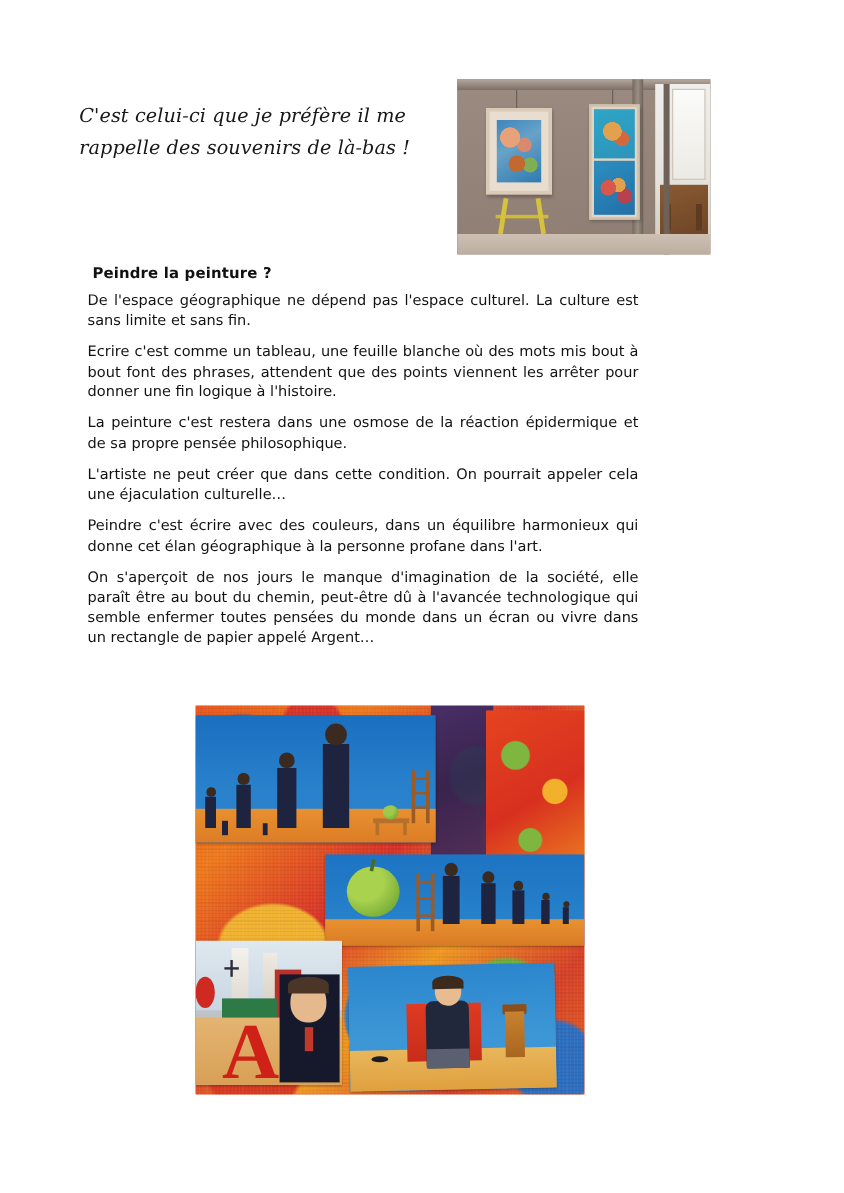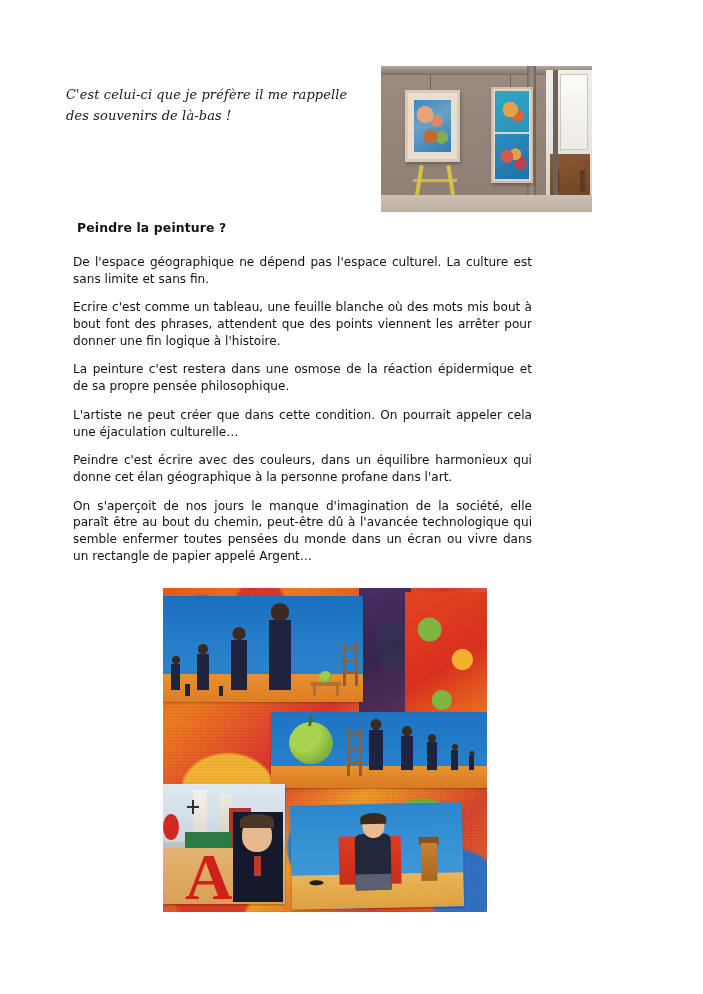--- a/index.html
+++ b/index.html
@@ -23,21 +23,21 @@
   }
 
   
   .caption {
     position: absolute;
     left: 66px;
     top: 84px;
     width: 290px;
     font-family: "DejaVu Serif", serif;
     font-style: italic;
-    font-size: 13px;
+    font-size: 16px;
     line-height: 1.62;
     color: #171717;
     letter-spacing: 0.1px;
   }
 
   
   .photo-gallery {
     position: absolute;
     left: 381px;
     top: 66px;
@@ -182,21 +182,21 @@
     font-size: 12.1px;
     line-height: 1.38;
     text-align: justify;
     text-indent: 0;
     color: #121212;
     hyphens: manual;
   }
   .body-block p:first-child { text-indent: 0; }
 
   
-  .body-block p { padding-left: 0; margin-top: 12px; }
+  .body-block p { padding-left: 0; }
 
   
   .collage {
     position: absolute;
     left: 163px;
     top: 588px;
     width: 324px;
     height: 324px;
     overflow: hidden;
     background: #c9482c;

